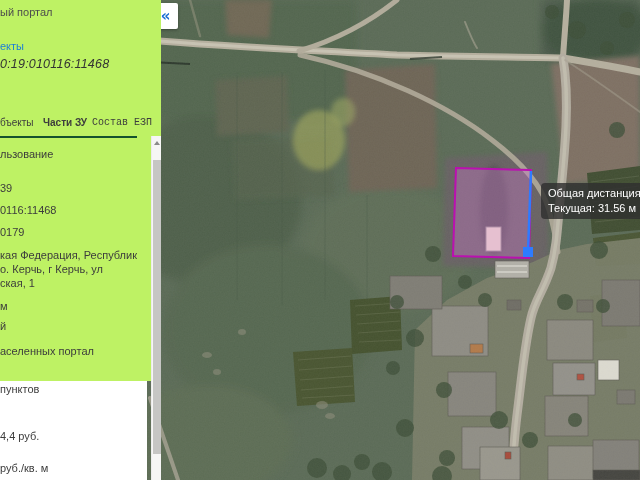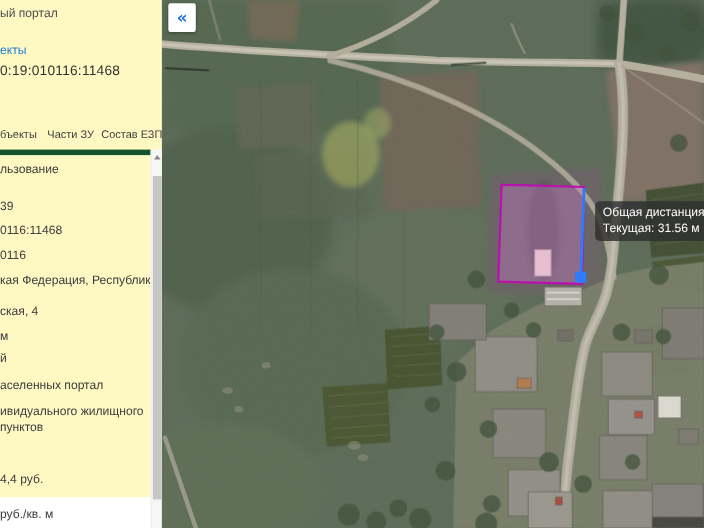--- a/index.html
+++ b/index.html
@@ -11,29 +11,29 @@
   .map-area svg{display:block;}
 
   .collapse-btn{position:absolute;left:153px;top:3px;width:25px;height:26px;background:#fff;border:none;
     border-radius:2px;box-shadow:0 1px 3px rgba(0,0,0,.35);color:#1a6fd4;font-size:15px;font-weight:bold;
     line-height:24px;text-align:center;padding:0;cursor:pointer;font-family:"DejaVu Sans",sans-serif;}
 
   .measure-tooltip{position:absolute;left:541px;top:183px;background:rgba(48,48,48,.82);color:#fff;
     font-size:11px;line-height:15px;padding:3px 7px;border-radius:4px;white-space:nowrap;}
 
   
-  .sidebar{position:absolute;left:0;top:0;width:147px;height:452px;background:#fef9c3;}
+  .sidebar{position:absolute;left:0;top:0;width:147px;height:381px;background:#bef264;padding-left:14px;}
   .portal-title{position:absolute;left:0;top:6px;font-size:11px;color:#4d4d4d;white-space:nowrap;}
   .back-link{position:absolute;left:0;top:40px;font-size:11px;color:#1c7ed6;text-decoration:none;white-space:nowrap;cursor:pointer;}
-  .cad-num{position:absolute;left:0;top:57px;font-size:12.5px;color:#333;letter-spacing:.2px;white-space:nowrap;}
-  .tabs{position:absolute;left:0;top:110px;width:137px;height:26px;border-bottom:5px solid #14532d;}
+  .cad-num{position:absolute;left:0;top:57px;font-size:12.5px;color:#333;letter-spacing:.2px;white-space:nowrap;font-style:italic;}
+  .tabs{position:absolute;left:0;top:110px;width:137px;height:26px;border-bottom:2px solid #14532d;}
   .tab{position:absolute;top:7px;font-size:10px;color:#3d3d3d;white-space:nowrap;cursor:pointer;}
   .tab.t0{left:0;}
-  .tab.t1{left:43px;}
-  .tab.t2{left:92px;}
+  .tab.t1{left:43px;font-weight:bold;}
+  .tab.t2{left:92px;font-family:Liberation Mono, monospace;}
   .panel-content{position:absolute;left:0;top:137px;width:137px;height:343px;overflow:hidden;}
   .info-line{position:absolute;left:0;font-size:11px;color:#3c3c3c;white-space:nowrap;}
 
   
   .scrollbar{position:absolute;right:0;top:136px;width:10px;height:344px;background:#f6f6f5;border-left:1px solid #ececec;box-sizing:border-box;}
   .scroll-up{position:absolute;top:0;left:0;width:10px;height:14px;cursor:pointer;}
   .scroll-up .tri{position:absolute;left:2px;top:5px;width:0;height:0;border-left:3px solid transparent;
     border-right:3px solid transparent;border-bottom:4px solid #8a8a8a;}
   .scroll-thumb{position:absolute;left:1px;top:24px;width:8px;height:294px;background:#c6c6c4;cursor:pointer;}
 </style>
@@ -208,27 +208,27 @@
     <div class="tabs">
       <span class="tab t0">бъекты</span>
       <span class="tab t1">Части ЗУ</span>
       <span class="tab t2">Состав ЕЗП</span>
     </div>
 
     <div class="panel-content">
       <div class="info-line" style="top:11px">льзование</div>
       <div class="info-line" style="top:45px">39</div>
       <div class="info-line" style="top:67px">0116:11468</div>
-      <div class="info-line" style="top:89px">0116</div>
+      <div class="info-line" style="top:89px">0179</div>
       <div class="info-line" style="top:112px">кая Федерация, Республика</div>
-      <div class="info-line" style="top:140px">ская, 4</div>
+      <div class="info-line" style="top:126px">о. Керчь, г Керчь, ул</div>
+      <div class="info-line" style="top:140px">ская, 1</div>
       <div class="info-line" style="top:163px">м</div>
       <div class="info-line" style="top:183px">й</div>
       <div class="info-line" style="top:208px">аселенных портал</div>
-      <div class="info-line" style="top:231px">ивидуального жилищного</div>
       <div class="info-line" style="top:246px">пунктов</div>
       <div class="info-line" style="top:293px">4,4 руб.</div>
       <div class="info-line" style="top:325px">руб./кв. м</div>
     </div>
 
     <div class="scrollbar">
       <div class="scroll-up">
           <i class="tri"></i>
         </div>
       <div class="scroll-thumb"></div>

